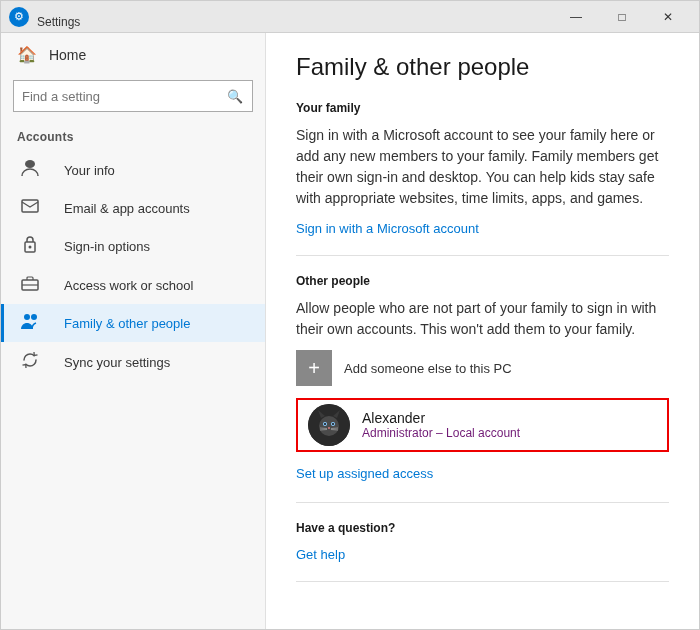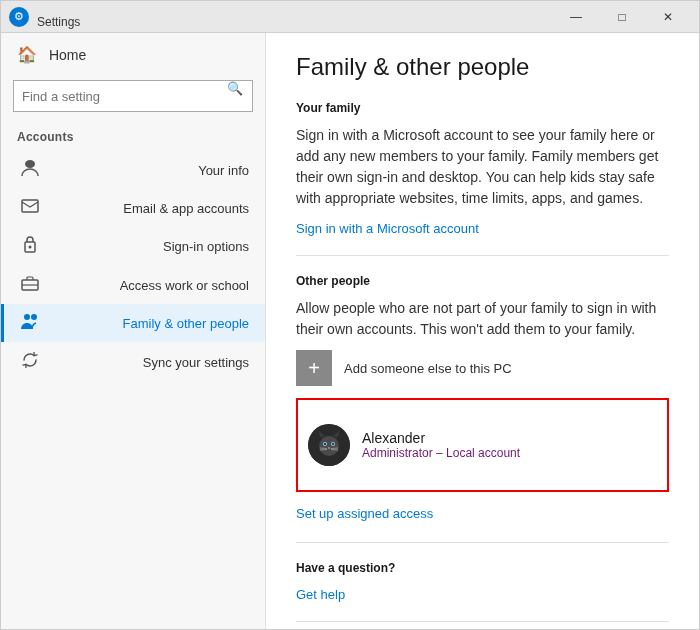--- a/index.html
+++ b/index.html
@@ -89,20 +89,21 @@
       font-size: 16px;
       color: #555;
     }
     .sidebar-home-label {
       font-size: 14px;
       color: #333;
     }
     .search-box {
       margin: 4px 12px 14px 12px;
       display: flex;
+      align-items: center;
       border: 1px solid #aaa;
       background: white;
       height: 32px;
       padding: 0 8px;
     }
     .search-box input {
       flex: 1;
       border: none;
       outline: none;
       font-size: 13px;
@@ -120,21 +121,20 @@
       font-weight: 700;
       letter-spacing: 0.02em;
     }
     .sidebar-item {
       display: flex;
       align-items: center;
       padding: 9px 16px;
       cursor: pointer;
       gap: 24px;
       border-left: 3px solid transparent;
-      justify-content: space-between;
     }
     .sidebar-item.active {
       background: #e5f1fb;
       border-left: 3px solid #0078d4;
     }
     .sidebar-item-icon {
       font-size: 16px;
       color: #555;
       width: 20px;
       text-align: center;
@@ -201,21 +201,21 @@
       flex-shrink: 0;
     }
     .add-label {
       font-size: 13px;
       color: #333;
     }
     .user-item {
       display: flex;
       align-items: center;
       gap: 12px;
-      padding: 24px 10px;
+      padding: 4px 10px;
       border: 2px solid #e00;
       margin-bottom: 12px;
       cursor: pointer;
       width: 100%;
     }
     .user-avatar {
       width: 42px;
       height: 42px;
       border-radius: 50%;
       background: #333;

